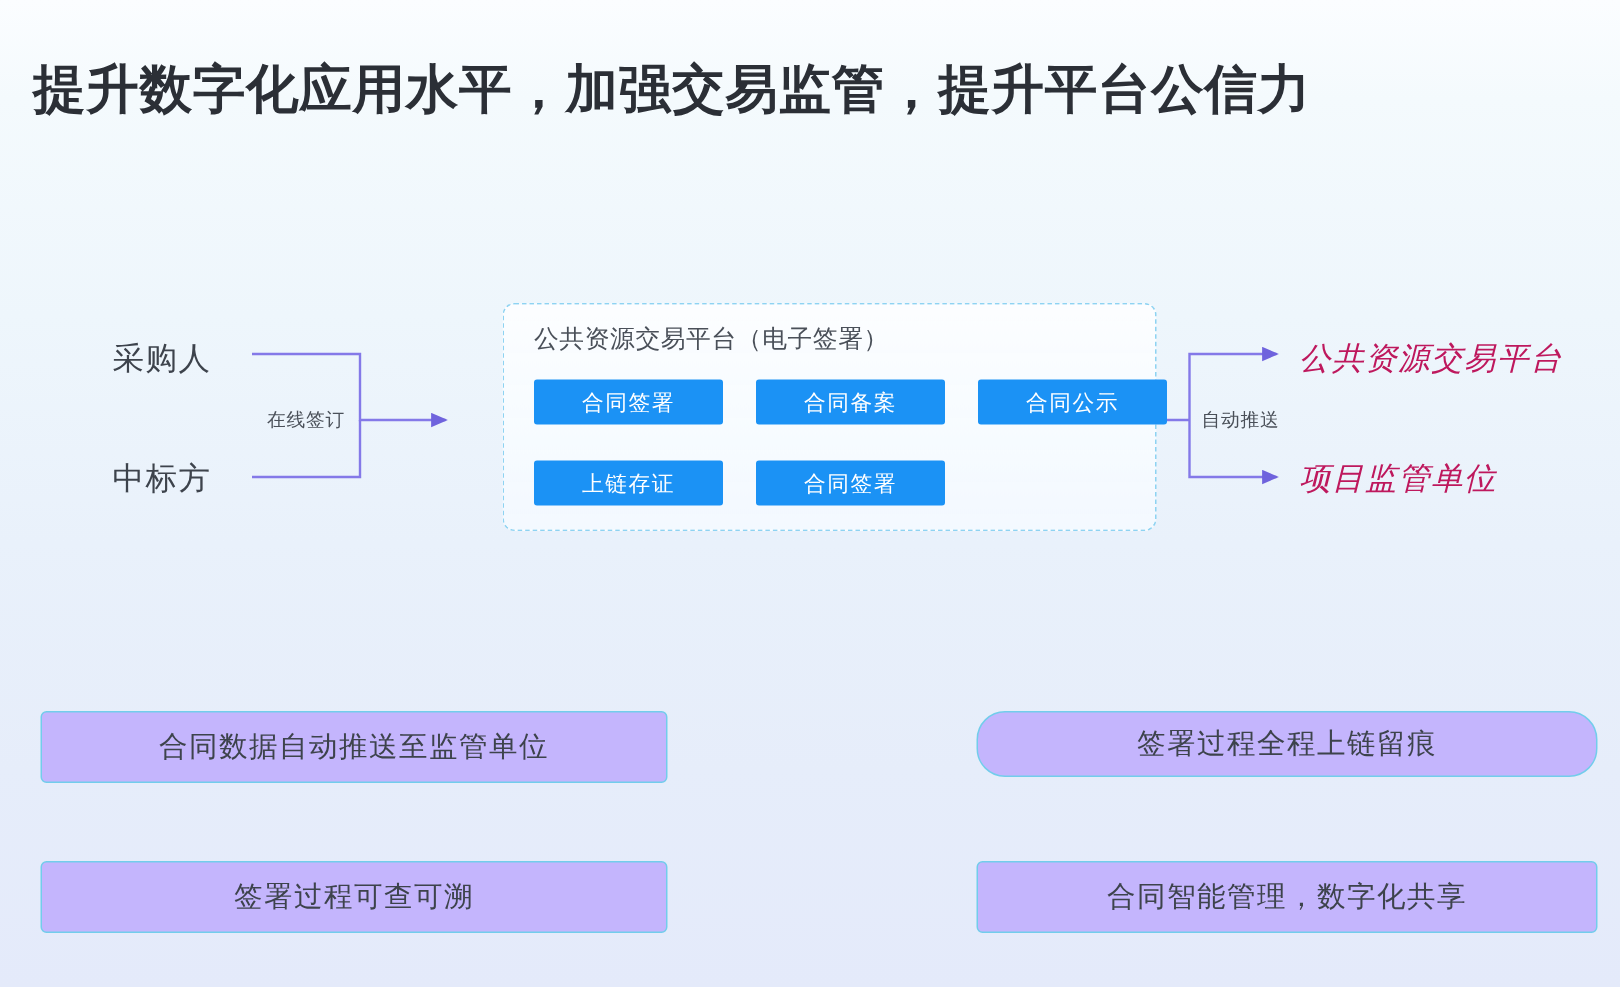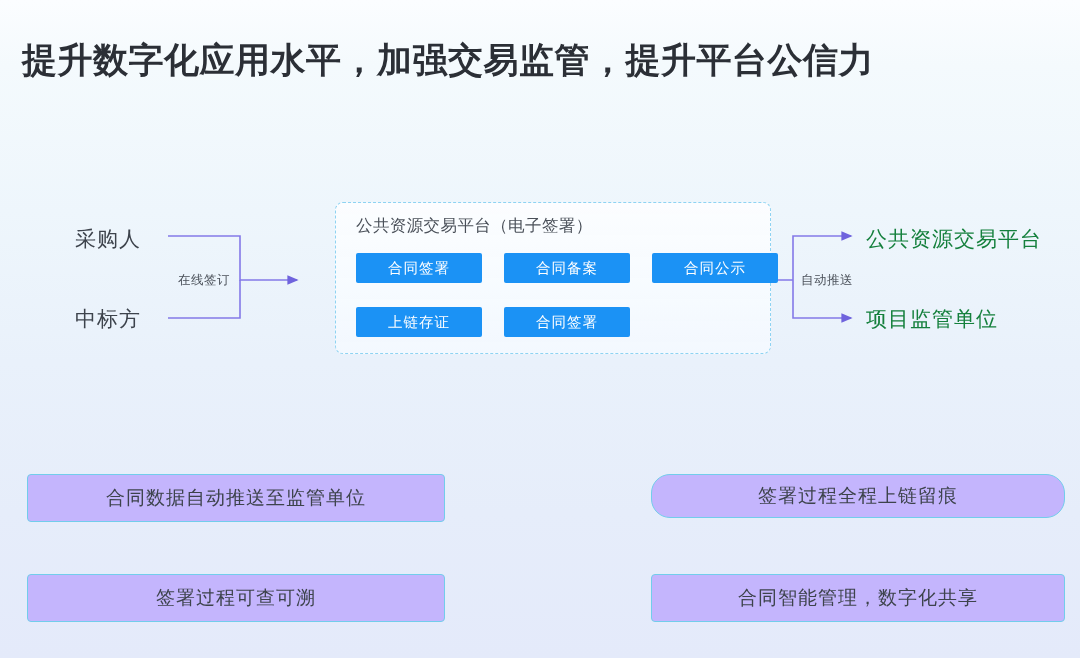--- a/index.html
+++ b/index.html
@@ -56,23 +56,24 @@
     white-space: nowrap;
     letter-spacing: 1px;
   }
   .actor-buyer   { left: 75px;  top: 45px; }
   .actor-winner  { left: 75px;  top: 125px; }
 
   
   .outcome {
     position: absolute;
     font-size: 21px;
-    color: #15803d;
-    white-space: nowrap;
-    letter-spacing: 1px;
+    color: #be185d;
+    white-space: nowrap;
+    letter-spacing: 1px;
+    font-style: italic;
   }
   .outcome-platform  { left: 866px; top: 45px; }
   .outcome-regulator { left: 866px; top: 125px; }
 
   
   .edge-caption {
     position: absolute;
     font-size: 12.5px;
     color: #4a5059;
     white-space: nowrap;

